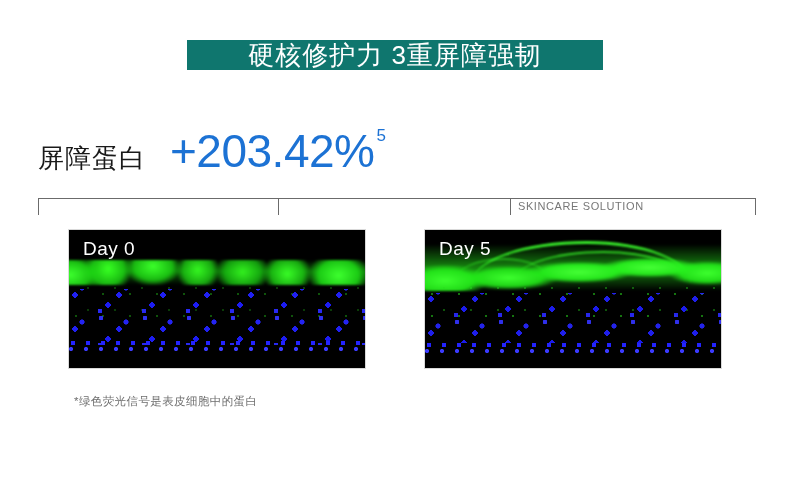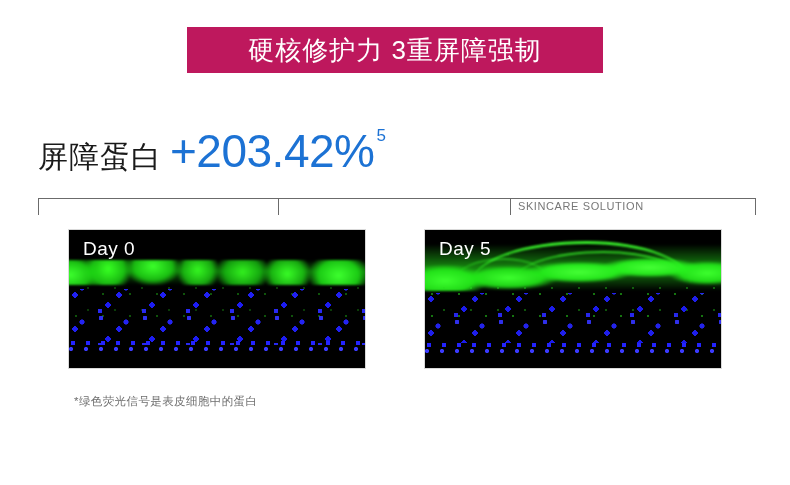--- a/index.html
+++ b/index.html
@@ -12,24 +12,24 @@
     height: 485px;
     position: relative;
     font-family: "Liberation Sans", "DejaVu Sans", sans-serif;
     overflow: hidden;
   }
 
   
   .banner {
     position: absolute;
     left: 187px;
-    top: 27px;
+    top: 40px;
     width: 416px;
-    height: 46px;
-    background: #be185d;
+    height: 30px;
+    background: #0f766e;
     display: flex;
     align-items: center;
     justify-content: center;
   }
   .banner-text {
     color: #ffffff;
     font-size: 26px;
     letter-spacing: 1px;
     line-height: 1;
     white-space: nowrap;
@@ -40,30 +40,30 @@
   .stat-row {
     position: absolute;
     left: 38px;
     top: 128px;
     display: flex;
     align-items: baseline;
     white-space: nowrap;
   }
   .stat-label {
     color: #1a1a1a;
-    font-size: 30px;
+    font-size: 26px;
     letter-spacing: 1px;
     line-height: 1;
   }
   .stat-value {
     color: #1c72d4;
     font-size: 46px;
     font-weight: 500;
     line-height: 1;
-    margin-left: 8px;
+    margin-left: 24px;
     letter-spacing: -0.5px;
   }
   .stat-sup {
     color: #1c72d4;
     font-size: 17px;
     line-height: 1;
     position: relative;
     top: -26px;
     left: 2px;
   }

